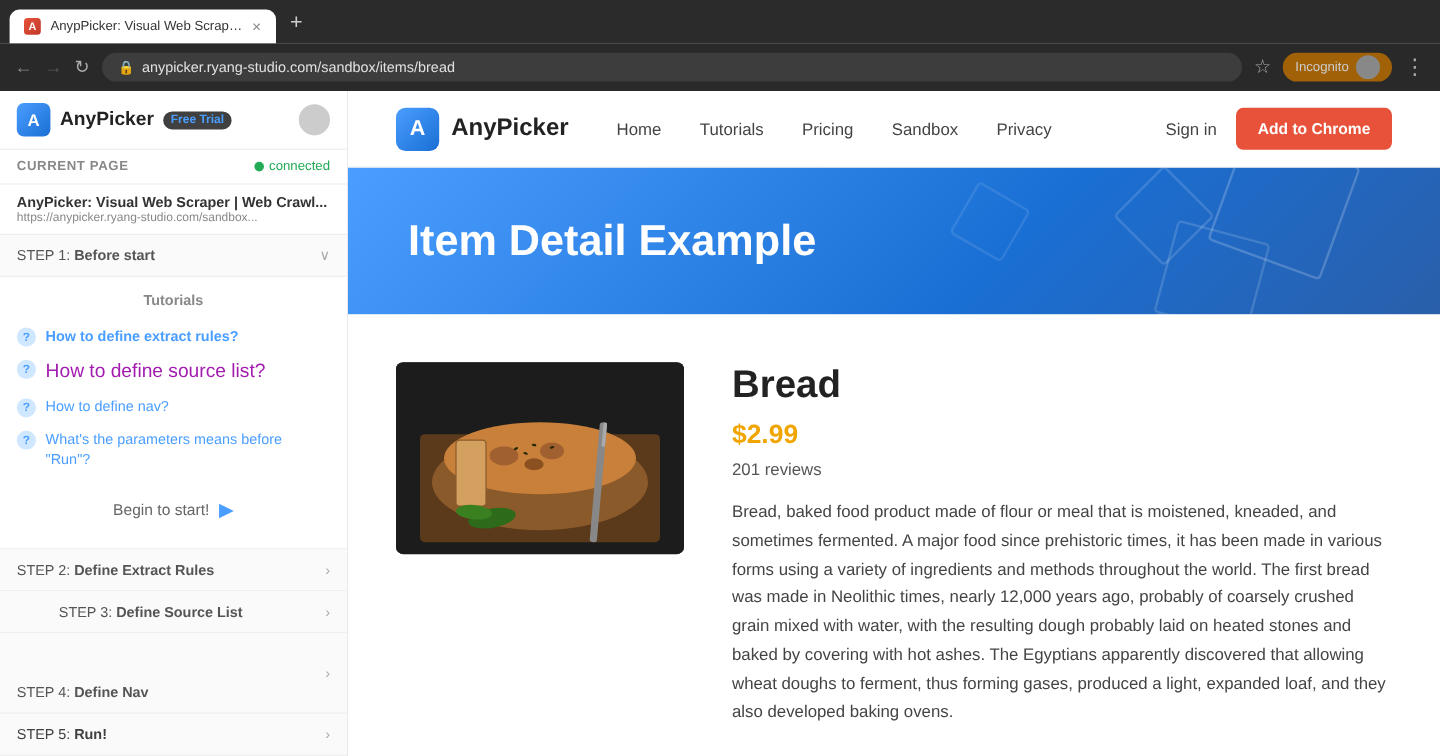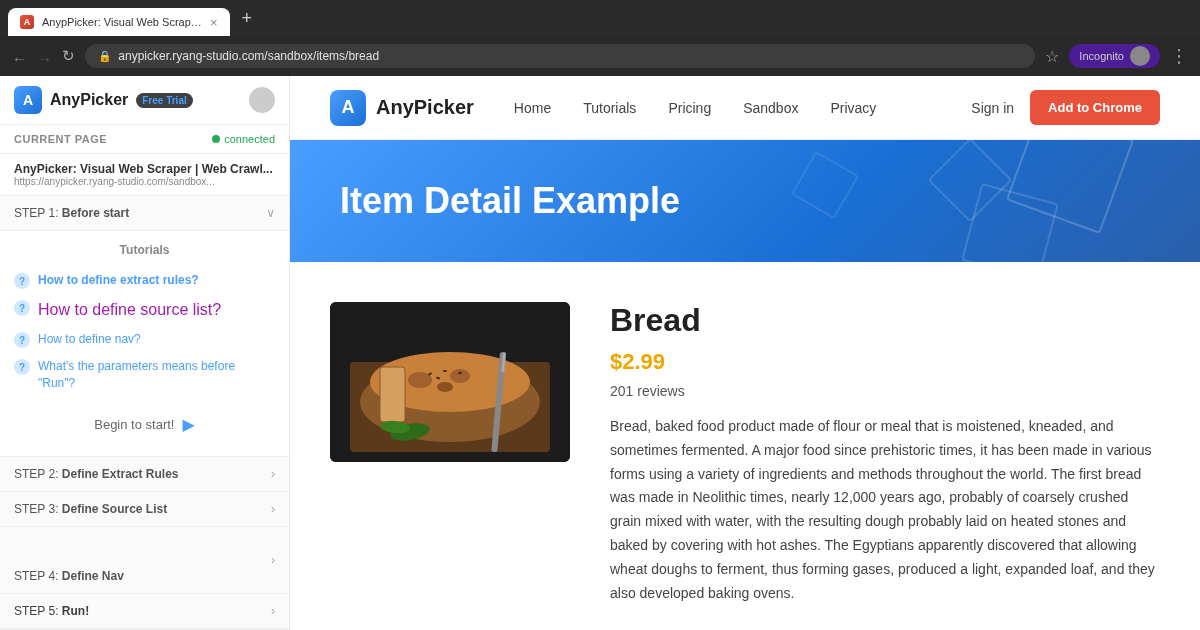--- a/index.html
+++ b/index.html
@@ -19,21 +19,21 @@
   </div>
   <div style="background:#292929; height:40px; display:flex; align-items:center; padding:0 12px; gap:10px;">
     <span style="color:#888;font-size:15px;cursor:pointer;">←</span>
     <span style="color:#555;font-size:15px;cursor:pointer;">→</span>
     <span style="color:#aaa;font-size:15px;cursor:pointer;">↻</span>
     <div style="background:#3d3d3d;border-radius:20px;color:#e0e0e0;font-size:12px;padding:5px 14px;flex:1;display:flex;align-items:center;gap:6px;">
       <span style="color:#aaa;font-size:11px;">🔒</span>
       <span style="color:#e0e0e0;font-size:12px;">anypicker.ryang-studio.com/sandbox/items/bread</span>
     </div>
     <span style="color:#aaa;font-size:16px;cursor:pointer;">☆</span>
-    <div style="background:#4c1d95;color:#ccc;font-size:11px;padding:2px 10px;border-radius:12px;display:flex;align-items:center;gap:6px;">
+    <div style="background:#a16207;color:#ccc;font-size:11px;padding:2px 10px;border-radius:12px;display:flex;align-items:center;gap:6px;">
       <span>Incognito</span>
       <div style="width:20px;height:20px;background:#888;border-radius:50%;"></div>
     </div>
     <span style="color:#aaa;font-size:18px;cursor:pointer;">⋮</span>
   </div>
 </div>
 
 <div style="display:flex; height:calc(630px - 76px);">
 
   <div style="width:290px; background:#fff; border-right:1px solid #e8e8e8; display:flex; flex-direction:column; overflow-y:auto; flex-shrink:0;">
@@ -90,21 +90,21 @@
         <span style="color:#4a9eff;font-size:16px;">▶</span>
       </div>
     </div>
 
     <div style="padding:10px 14px;display:flex;align-items:flex-end;justify-content:space-between;background:#fafafa;border-bottom:1px solid #eee;cursor:pointer;">
       <span style="font-size:12px;color:#555;">STEP 2: <strong>Define Extract Rules</strong></span>
       <span style="color:#aaa;font-size:12px;">›</span>
     </div>
 
     <div style="padding:10px 14px;display:flex;align-items:center;justify-content:space-between;background:#fafafa;border-bottom:1px solid #eee;cursor:pointer;">
-      <span style="font-size:12px;color:#555;">STEP 3: <strong>Define Source List</strong></span>
+      <span style="font-size:12px;color:#555;margin-left:35px;">STEP 3: <strong>Define Source List</strong></span>
       <span style="color:#aaa;font-size:12px;">›</span>
     </div>
 
     <div style="padding:10px 14px;display:flex;align-items:center;justify-content:space-between;background:#fafafa;border-bottom:1px solid #eee;cursor:pointer;">
       <span style="font-size:12px;color:#555;margin-top:32px;">STEP 4: <strong>Define Nav</strong></span>
       <span style="color:#aaa;font-size:12px;">›</span>
     </div>
 
     <div style="padding:10px 14px;display:flex;align-items:center;justify-content:space-between;background:#fafafa;border-bottom:1px solid #eee;cursor:pointer;">
       <span style="font-size:12px;color:#404040;">STEP 5: <strong>Run!</strong></span>

